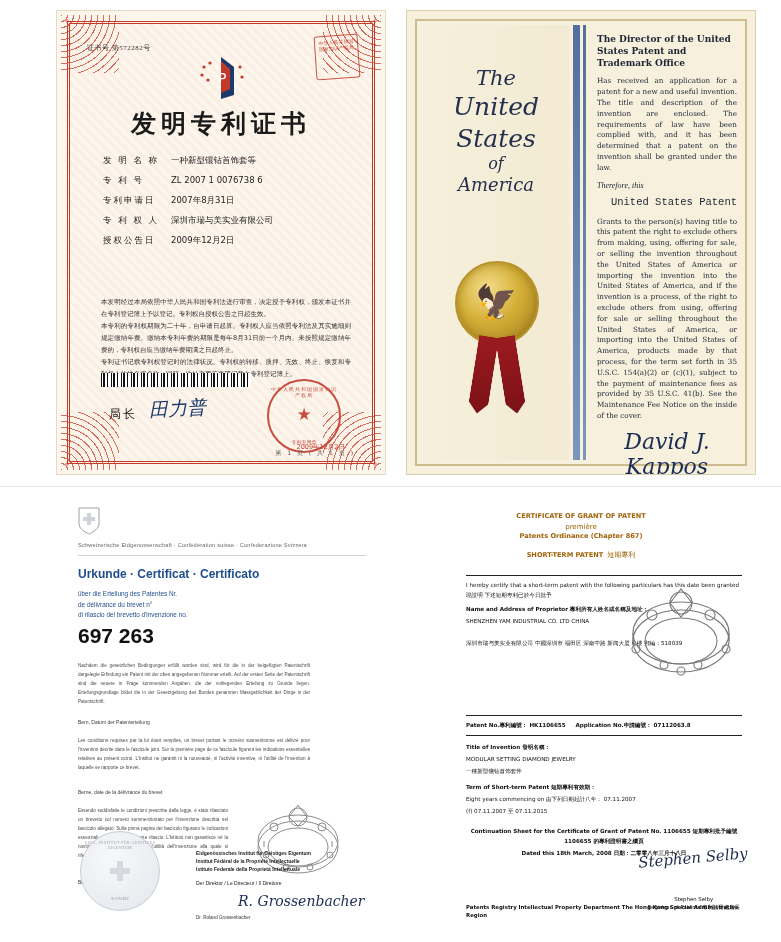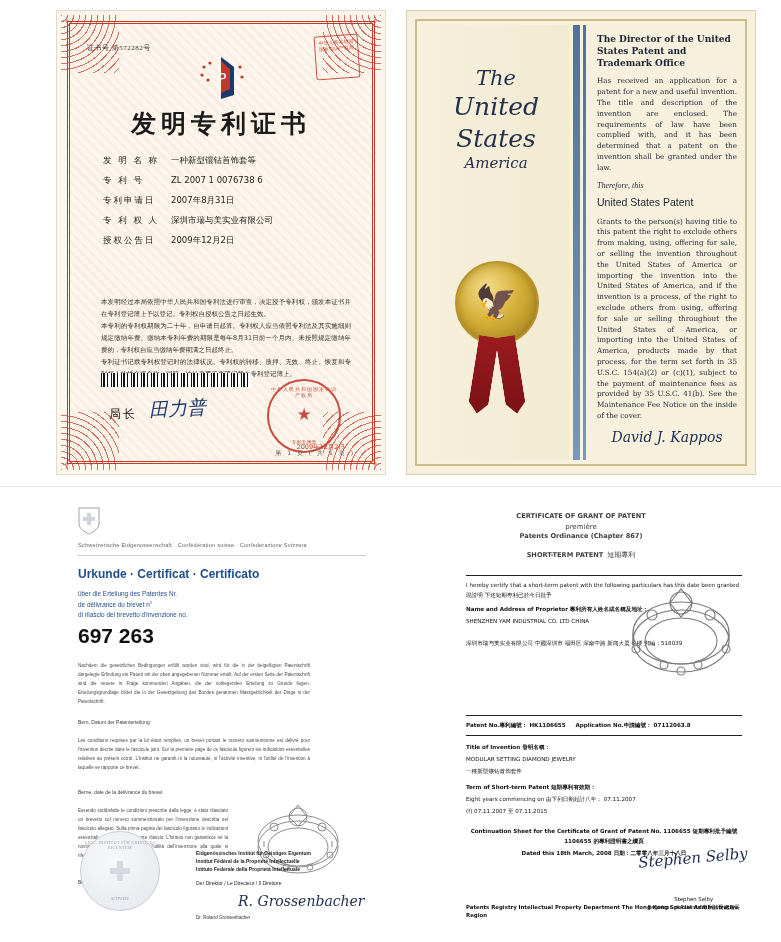--- a/index.html
+++ b/index.html
@@ -142,21 +142,21 @@
   #cert-us .script {
     position: absolute; left: 14px; top: 54px; width: 150px;
     text-align: center; color: #24304d;
     font-family: "DejaVu Serif", serif; font-style: italic;
     line-height: 1.25;
   }
   #cert-us .script .l1 { font-size: 21px; }
   #cert-us .script .l2 { font-size: 25px; }
   #cert-us .script .l3 { font-size: 25px; }
   #cert-us .script .l5 { font-size: 16px; }
-  #cert-us .script .l6 { font-size: 15px; }
+  #cert-us .script .l6 { font-size: 18px; }
   #cert-us .gold-seal {
     position: absolute; left: 48px; top: 250px;
     width: 84px; height: 84px; border-radius: 50%;
     background: radial-gradient(circle at 38% 32%, #f4dc8a 0%, #d4af37 45%, #9d7a1c 100%);
     border: 2px solid #b8912a;
     box-shadow: inset 0 0 10px rgba(120,90,10,.5);
   }
   #cert-us .gold-seal .eagle {
     position: absolute; left: 50%; top: 50%; transform: translate(-50%,-50%);
     font-size: 34px; color: #6e540f; line-height: 1;
@@ -179,26 +179,26 @@
     font-family: "DejaVu Serif", serif;
   }
   #cert-us .us-p {
     font-size: 7.2px; line-height: 1.5; text-align: justify; margin-bottom: 7px;
     font-family: "DejaVu Serif", serif;
   }
   #cert-us .us-sub {
     font-size: 8px; font-style: italic; margin-bottom: 5px;
   }
   #cert-us .us-strong {
-    font-size: 10.5px; text-align: left; margin: 6px 0 9px;
-    font-family: Liberation Sans, sans-serif;
+    font-size: 10.5px; text-align: right; margin: 6px 0 9px;
+    font-family: Liberation Mono, monospace;
   }
   #cert-us .us-sign {
     margin-top: 0; text-align: center;
-    font-size: 14px; font-style: italic; color: #1b2d54;
+    font-size: 22px; font-style: italic; color: #1b2d54;
     font-family: "DejaVu Serif", serif;
   }
 
   
   #cert-ch {
     left: 56px; top: 497px; width: 330px; height: 435px;
     background: #ffffff;
   }
   #cert-ch .ch-shield {
     position: absolute; left: 22px; top: 10px; width: 22px; height: 28px;
@@ -272,21 +272,21 @@
     width: 24px; height: 24px;
   }
 
   
   #cert-hk {
     left: 406px; top: 497px; width: 350px; height: 435px;
     background: #ffffff;
   }
   #cert-hk .hk-head {
     position: absolute; left: 0; right: 0; top: 14px;
-    text-align: center; color: #404040;
+    text-align: center; color: #a16207;
   }
   #cert-hk .hk-head .l {
     font-size: 6.6px; line-height: 1.8; font-weight: 700;
     font-family: "DejaVu Sans", sans-serif;
   }
   #cert-hk .hk-head .cn {
     font-size: 7px; font-family: "DejaVu Sans", sans-serif;
   }
   #cert-hk .hk-rule {
     position: absolute; left: 60px; right: 14px; height: 1px; background: #222;
@@ -392,20 +392,21 @@
   <div class="cert" id="cert-us">
     <div class="us-frame"></div>
     <div class="us-left"></div>
     <div class="blue-band b1"></div>
     <div class="blue-band b2"></div>
 
     <div class="script">
       <div class="l1">The</div>
       <div class="l2">United</div>
       <div class="l3">States</div>
+      <div class="l5">of</div>
       <div class="l6">America</div>
     </div>
 
     <div class="gold-seal">
       <div class="eagle">🦅</div>
     </div>
     <div class="ribbon">
       <div class="tail l"></div>
       <div class="tail r"></div>
     </div>

